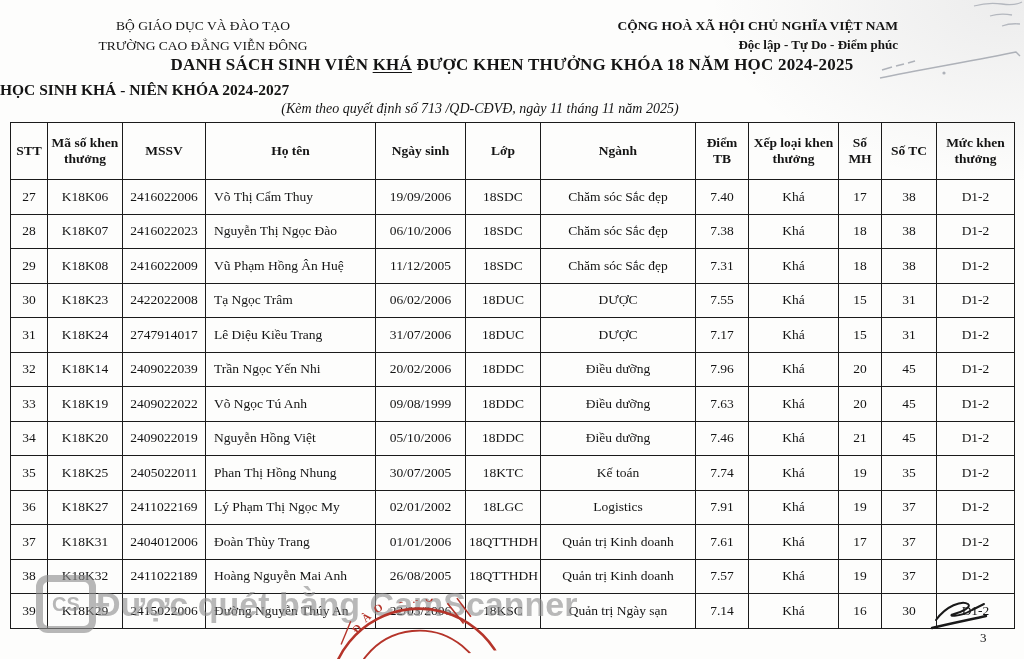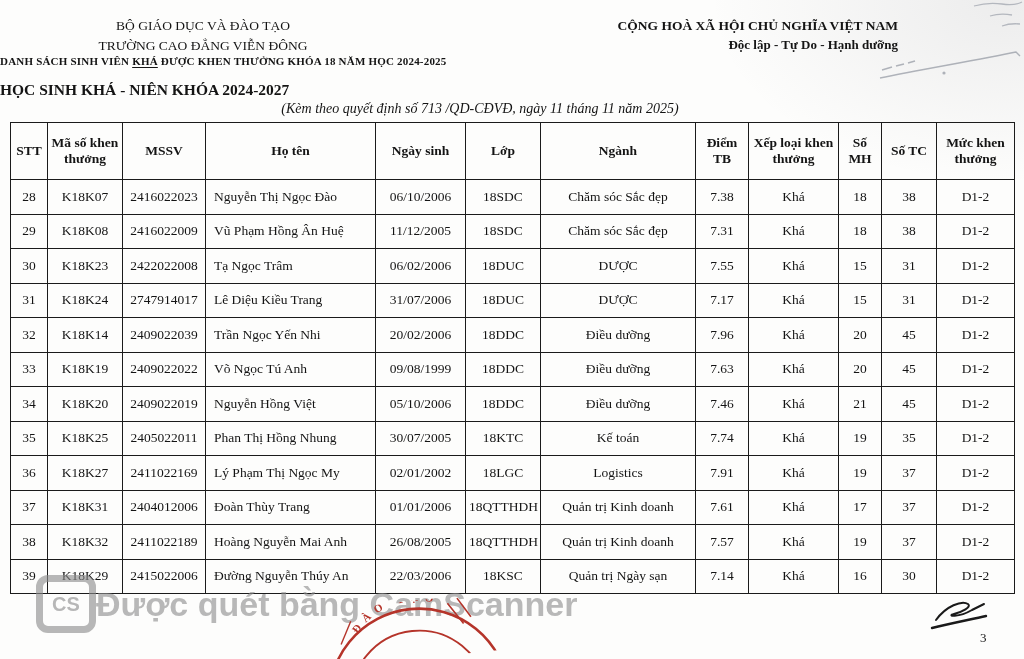--- a/index.html
+++ b/index.html
@@ -6,22 +6,22 @@
   body{width:1024px;height:659px;position:relative;background:#fdfdfc;overflow:hidden;
        font-family:"Liberation Serif","DejaVu Serif",serif;color:#141414;}
   .scan-shade{position:absolute;right:0;top:0;width:340px;height:200px;pointer-events:none;
        background:radial-gradient(ellipse at 95% 0%, rgba(90,90,100,0.10), rgba(0,0,0,0) 65%);}
   
   .org-block{position:absolute;left:78px;top:16px;width:250px;text-align:center;
        font-weight:normal;font-size:13.5px;line-height:1.45;}
   .national-block{position:absolute;left:533px;top:16px;width:365px;text-align:right;
        font-weight:bold;font-size:13.5px;line-height:1.45;}
   .national-block .motto{font-size:13px;}
-  .doc-title{position:absolute;left:0;top:55px;width:1024px;
-       font-weight:bold;font-size:11px;letter-spacing:.2px;}
+  .doc-title{position:absolute;left:0;top:55px;width:1024px;text-align:center;
+       font-weight:bold;font-size:17px;letter-spacing:.2px;}
   .doc-title .u{text-decoration:underline;text-underline-offset:2px;}
   .doc-subtitle{position:absolute;left:0;top:81px;width:1024px;text-align:left;
        font-weight:bold;font-size:15.5px;}
   .decree{position:absolute;left:0;top:101px;width:960px;text-align:center;
        font-style:italic;font-size:14px;}
   
   table.roster{position:absolute;left:10px;top:122px;width:1004px;border-collapse:collapse;
        table-layout:fixed;font-size:13.5px;}
   table.roster th,table.roster td{border:1.6px solid #1b1b1b;padding:2px 3px;
        overflow:hidden;white-space:nowrap;}
@@ -54,21 +54,21 @@
   <circle cx="66" cy="73" r="1.6" fill="#6b7280"></circle>
 </svg>
 
 <div class="org-block">
   <div>BỘ GIÁO DỤC VÀ ĐÀO TẠO</div>
   <div>TRƯỜNG CAO ĐẲNG VIỄN ĐÔNG</div>
 </div>
 
 <div class="national-block">
   <div>CỘNG HOÀ XÃ HỘI CHỦ NGHĨA VIỆT NAM</div>
-  <div class="motto">Độc lập - Tự Do - Hạnh dưỡng</div>
+  <div class="motto">Độc lập - Tự Do - Điểm phúc</div>
 </div>
 
 <div class="doc-title">
   <span>DANH SÁCH SINH VIÊN </span><span class="u">KHÁ</span><span> ĐƯỢC KHEN THƯỞNG KHÓA 18 NĂM HỌC 2024-2025</span>
 </div>
 
 <div class="doc-subtitle">HỌC SINH KHÁ - NIÊN KHÓA 2024-2027</div>
 
 <div class="decree">(Kèm theo quyết định số 713 /QD-CĐVĐ, ngày 11 tháng 11 năm 2025)</div>
 
@@ -98,20 +98,34 @@
         <th>Ngành</th>
         <th>Điểm TB</th>
         <th>Xếp loại khen thưởng</th>
         <th>Số MH</th>
         <th>Số TC</th>
         <th>Mức khen thưởng</th>
       </tr>
   </thead>
   <tbody id="table-body">
       <tr>
+        <td class="c0">27</td>
+        <td class="c1">K18K06</td>
+        <td class="c2">2416022006</td>
+        <td class="c3">Võ Thị Cẩm Thuy</td>
+        <td class="c4">19/09/2006</td>
+        <td class="c5">18SDC</td>
+        <td class="c6">Chăm sóc Sắc đẹp</td>
+        <td class="c7">7.40</td>
+        <td class="c8">Khá</td>
+        <td class="c9">17</td>
+        <td class="c10">38</td>
+        <td class="c11">D1-2</td>
+      </tr>
+      <tr>
         <td class="c0">28</td>
         <td class="c1">K18K07</td>
         <td class="c2">2416022023</td>
         <td class="c3">Nguyễn Thị Ngọc Đào</td>
         <td class="c4">06/10/2006</td>
         <td class="c5">18SDC</td>
         <td class="c6">Chăm sóc Sắc đẹp</td>
         <td class="c7">7.38</td>
         <td class="c8">Khá</td>
         <td class="c9">18</td>

